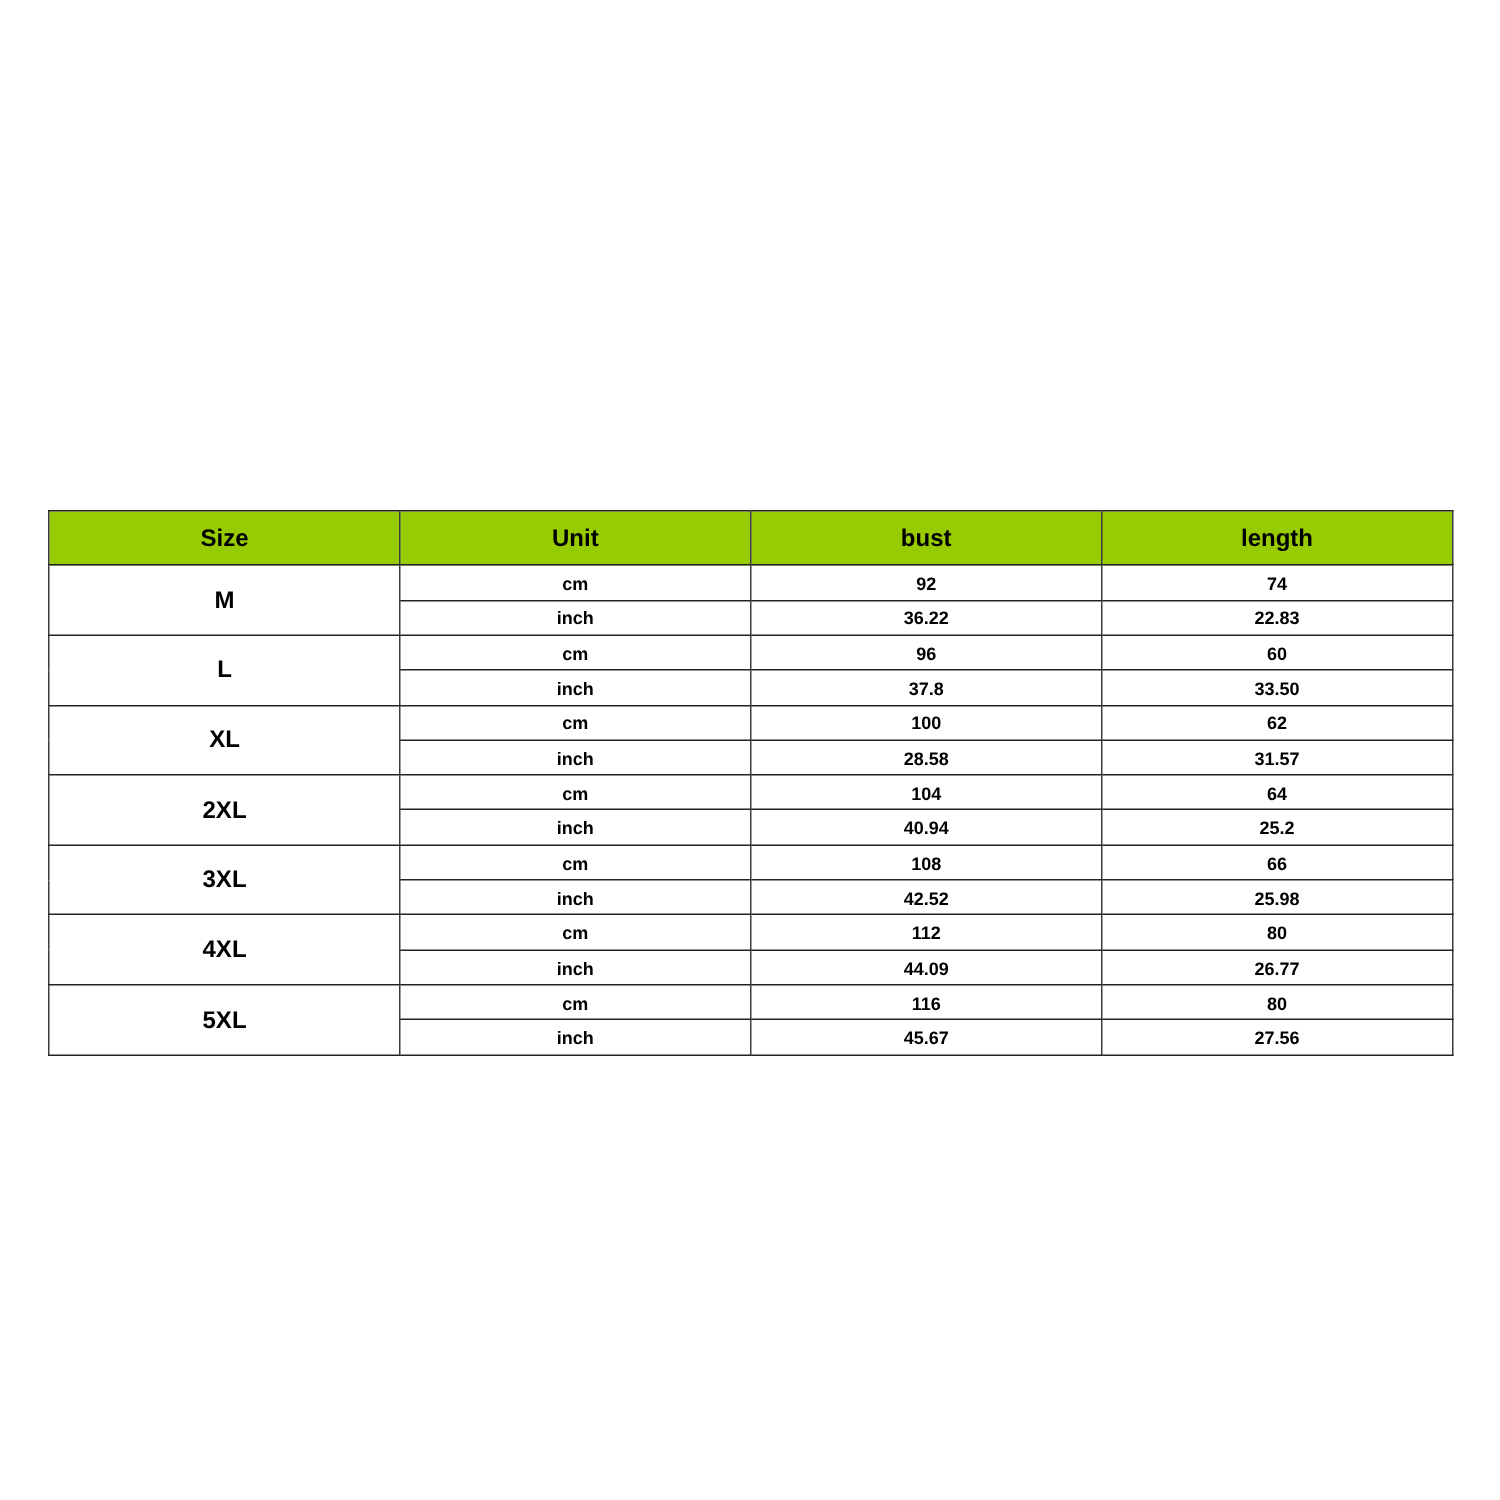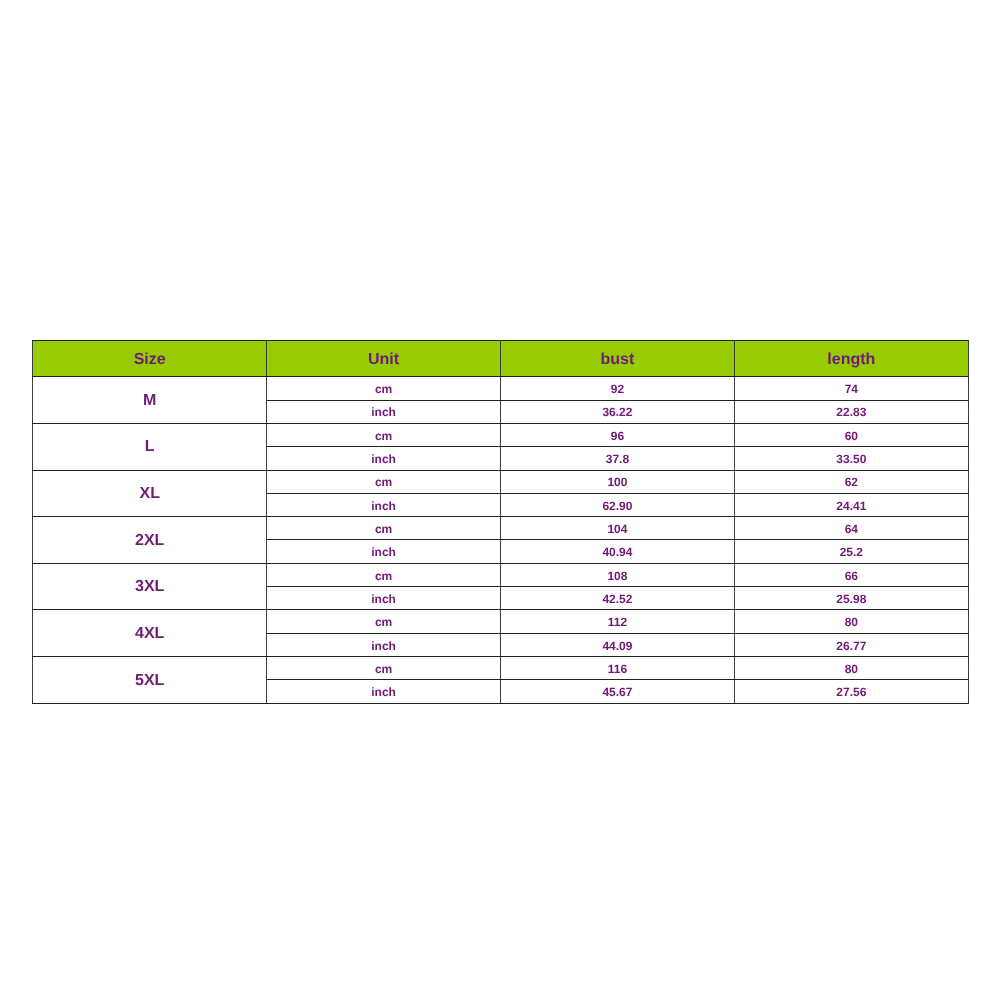--- a/index.html
+++ b/index.html
@@ -1,19 +1,19 @@
 <!DOCTYPE html>
 <html><head>
 <meta charset="utf-8">
 <style>
   html,body{margin:0;padding:0;}
   body{width:1000px;height:1000px;background:#ffffff;font-family:"Liberation Sans",sans-serif;-webkit-font-smoothing:antialiased;text-rendering:geometricPrecision;}
   .chart-wrap{position:absolute;left:32.25px;top:340.25px;width:936.5px;transform:translateZ(0);}
   table.size-table{border-collapse:collapse;width:936.5px;table-layout:fixed;}
-  table.size-table td,table.size-table th{border-top:1.5px solid #232323;border-bottom:1.5px solid #232323;border-left:1.5px solid #3c3c3c;border-right:1.5px solid #3c3c3c;text-align:center;font-weight:bold;color:#701a75;padding:0;line-height:1;vertical-align:middle;}
+  table.size-table td,table.size-table th{border-top:1.5px solid #232323;border-bottom:1.5px solid #232323;border-left:1.5px solid #3c3c3c;border-right:1.5px solid #3c3c3c;text-align:center;font-weight:bold;color:#000000;padding:0;line-height:1;vertical-align:middle;}
   table.size-table th>span,table.size-table td>span{display:block;position:relative;top:0.75px;}
   table.size-table thead th{background:#97cc02;height:35px;font-size:16px;}
   table.size-table thead th>span{top:1px;}
   table.size-table td.size-cell{font-size:16px;}
   table.size-table tbody td{height:22.32px;font-size:12px;}
 </style>
 </head>
 <body>
 
 <div class="chart-wrap">
@@ -97,24 +97,24 @@
           </td>
         <td>
             <span>62</span>
           </td>
       </tr>
       <tr>
         <td>
             <span>inch</span>
           </td>
         <td>
-            <span>62.90</span>
-          </td>
-        <td>
-            <span>24.41</span>
+            <span>28.58</span>
+          </td>
+        <td>
+            <span>31.57</span>
           </td>
       </tr>
       <tr>
         <td class="size-cell" rowspan="2">
             <span>2XL</span>
           </td>
         <td>
             <span>cm</span>
           </td>
         <td>

